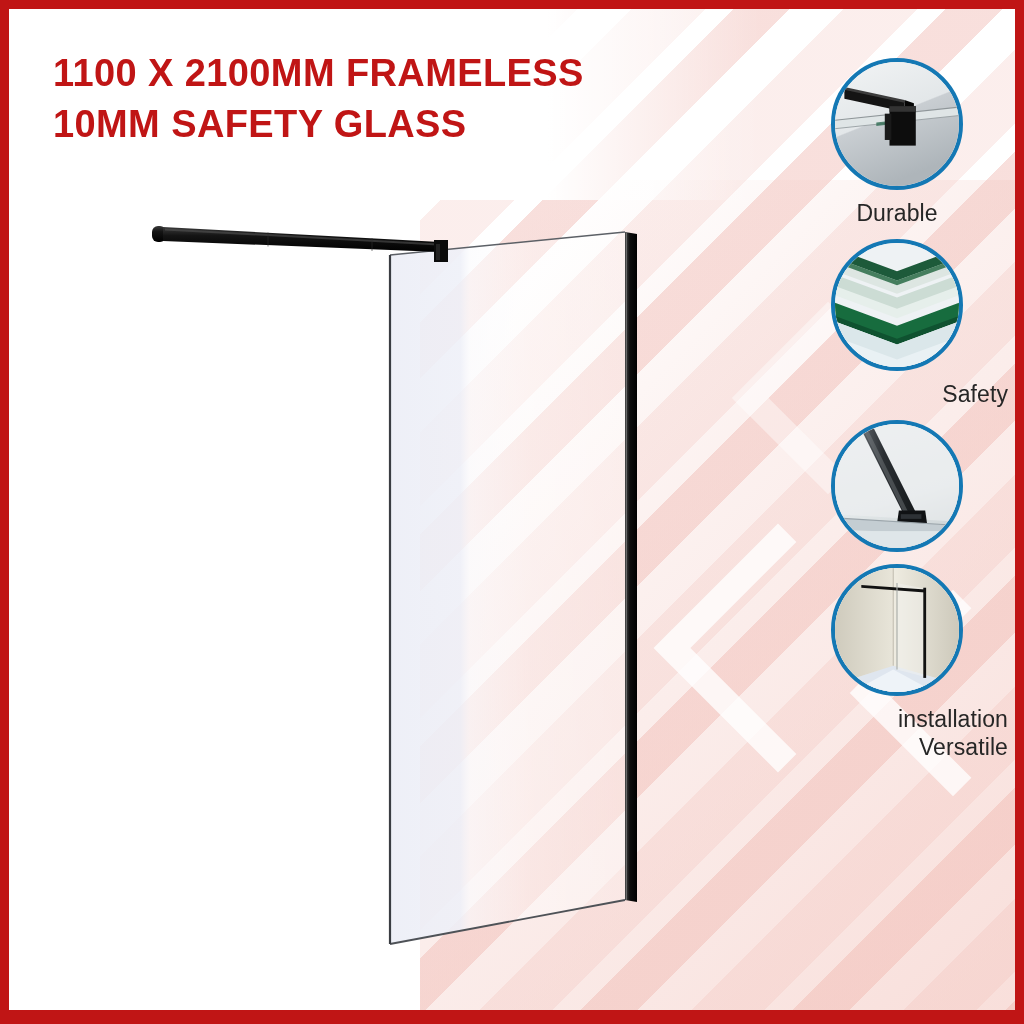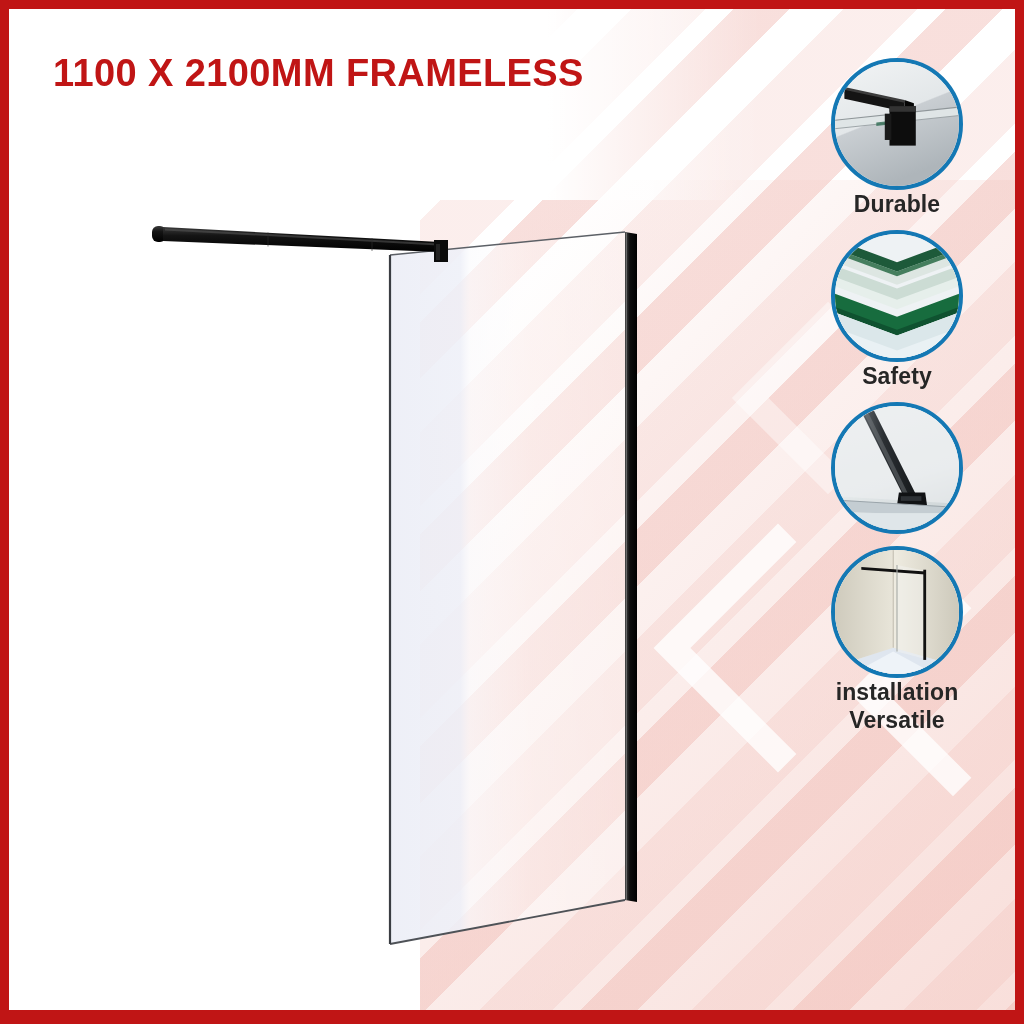--- a/index.html
+++ b/index.html
@@ -119,39 +119,40 @@
     left: 786px;
     top: 58px;
     width: 222px;
     z-index: 32;
   }
   .feature {
     position: relative;
     width: 222px;
     text-align: center;
   }
-  .feature + .feature { margin-top: 12px; }
+  .feature + .feature { margin-top: 12px; text-align: right; }
 
   .f-circle {
     width: 132px;
     height: 132px;
     margin: 0 auto;
     border-radius: 50%;
     border: 4px solid #1478b4;
     overflow: hidden;
     position: relative;
     background: #e9ecee;
     box-sizing: border-box;
   }
   .f-circle svg { position: absolute; inset: 0; width: 100%; height: 100%; }
 
   .f-label {
+    margin-top: 9px;
     color: #262626;
     font-size: 23px;
-    font-weight: 700;
+    font-weight: 400;
     line-height: 1.22;
     letter-spacing: .1px;
   }
   .f-label span { display: block; }
 </style>
 </head>
 <body>
 
 <div id="poster">
 
@@ -160,20 +161,21 @@
     <div class="bg-wash"></div>
     <div class="bg-chev c1"></div>
     <div class="bg-chev c2"></div>
     <div class="bg-chev c3"></div>
     <div class="bg-soft-white"></div>
     <div class="bg-soft-white2"></div>
   </div>
 
   <div class="title">
     <span class="title-line">1100 x 2100mm Frameless</span>
+    <span class="title-line">10mm Safety Glass</span>
   </div>
 
   <div class="product">
     <svg viewBox="0 0 700 1024" xmlns="http://www.w3.org/2000/svg">
       <defs>
         <linearGradient id="glassGrad" x1="0" y1="0" x2="1" y2="0">
           <stop offset="0%" stop-color="#eceef6" stop-opacity="0.92"></stop>
           <stop offset="30%" stop-color="#eef0f8" stop-opacity="0.88"></stop>
           <stop offset="34%" stop-color="#fbfbfd" stop-opacity="0.70"></stop>
           <stop offset="60%" stop-color="#ffffff" stop-opacity="0.42"></stop>

